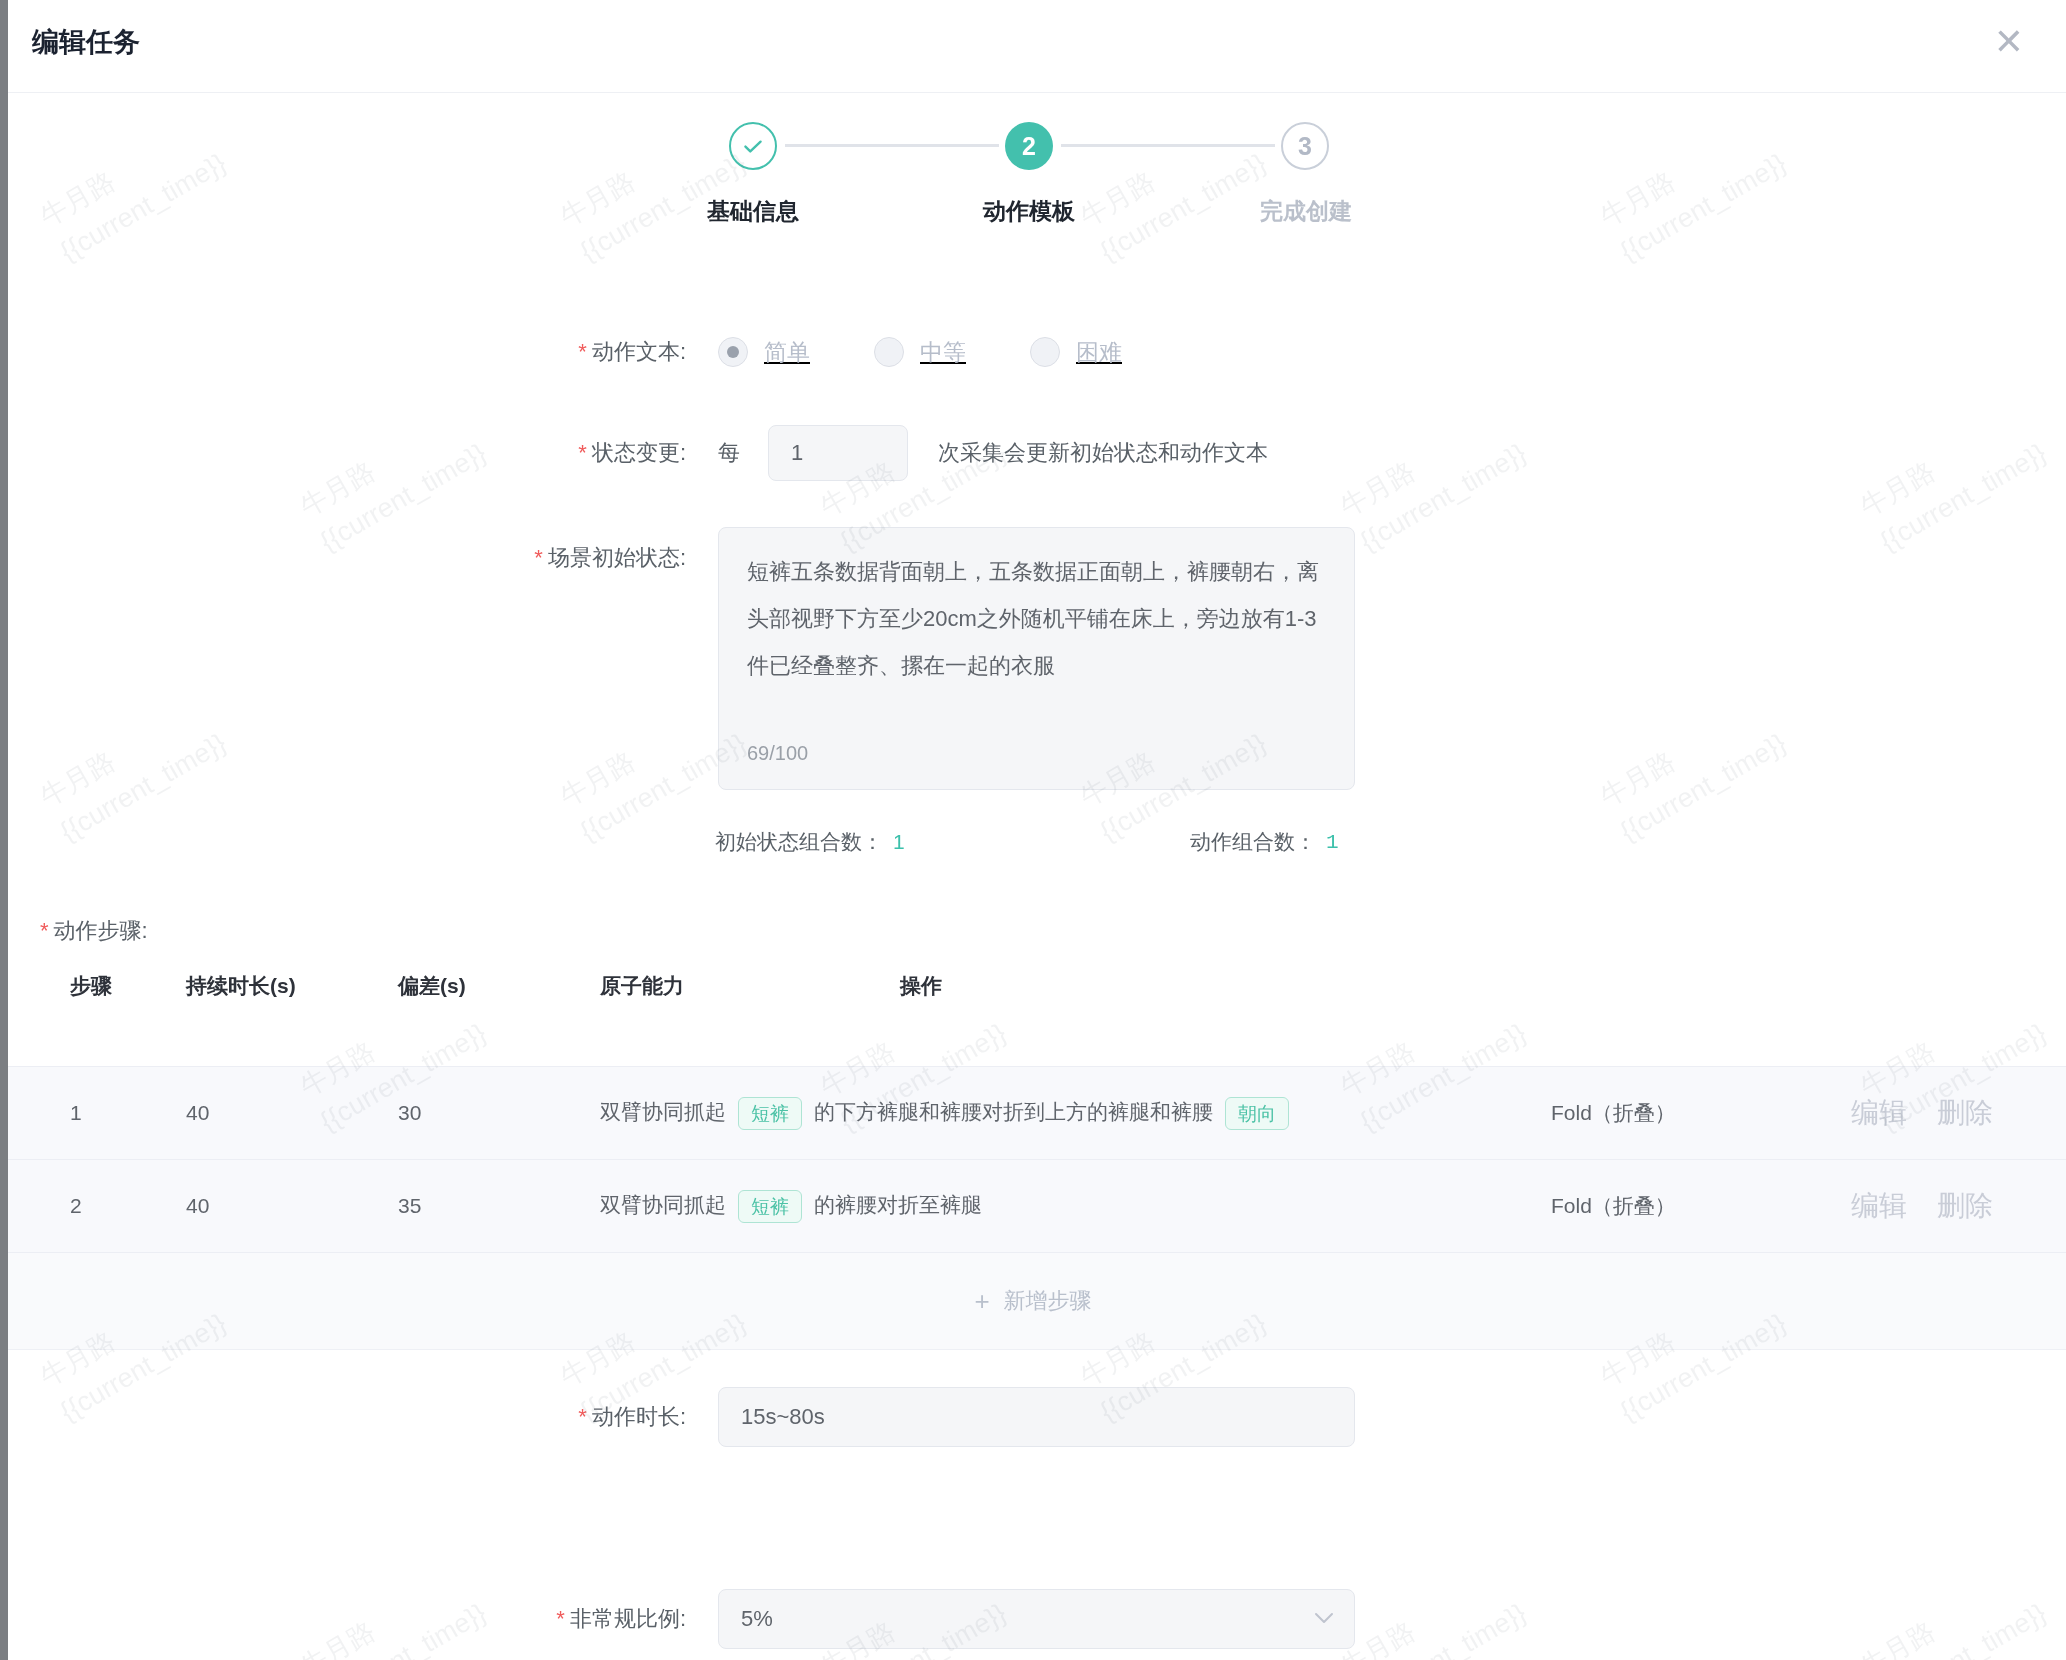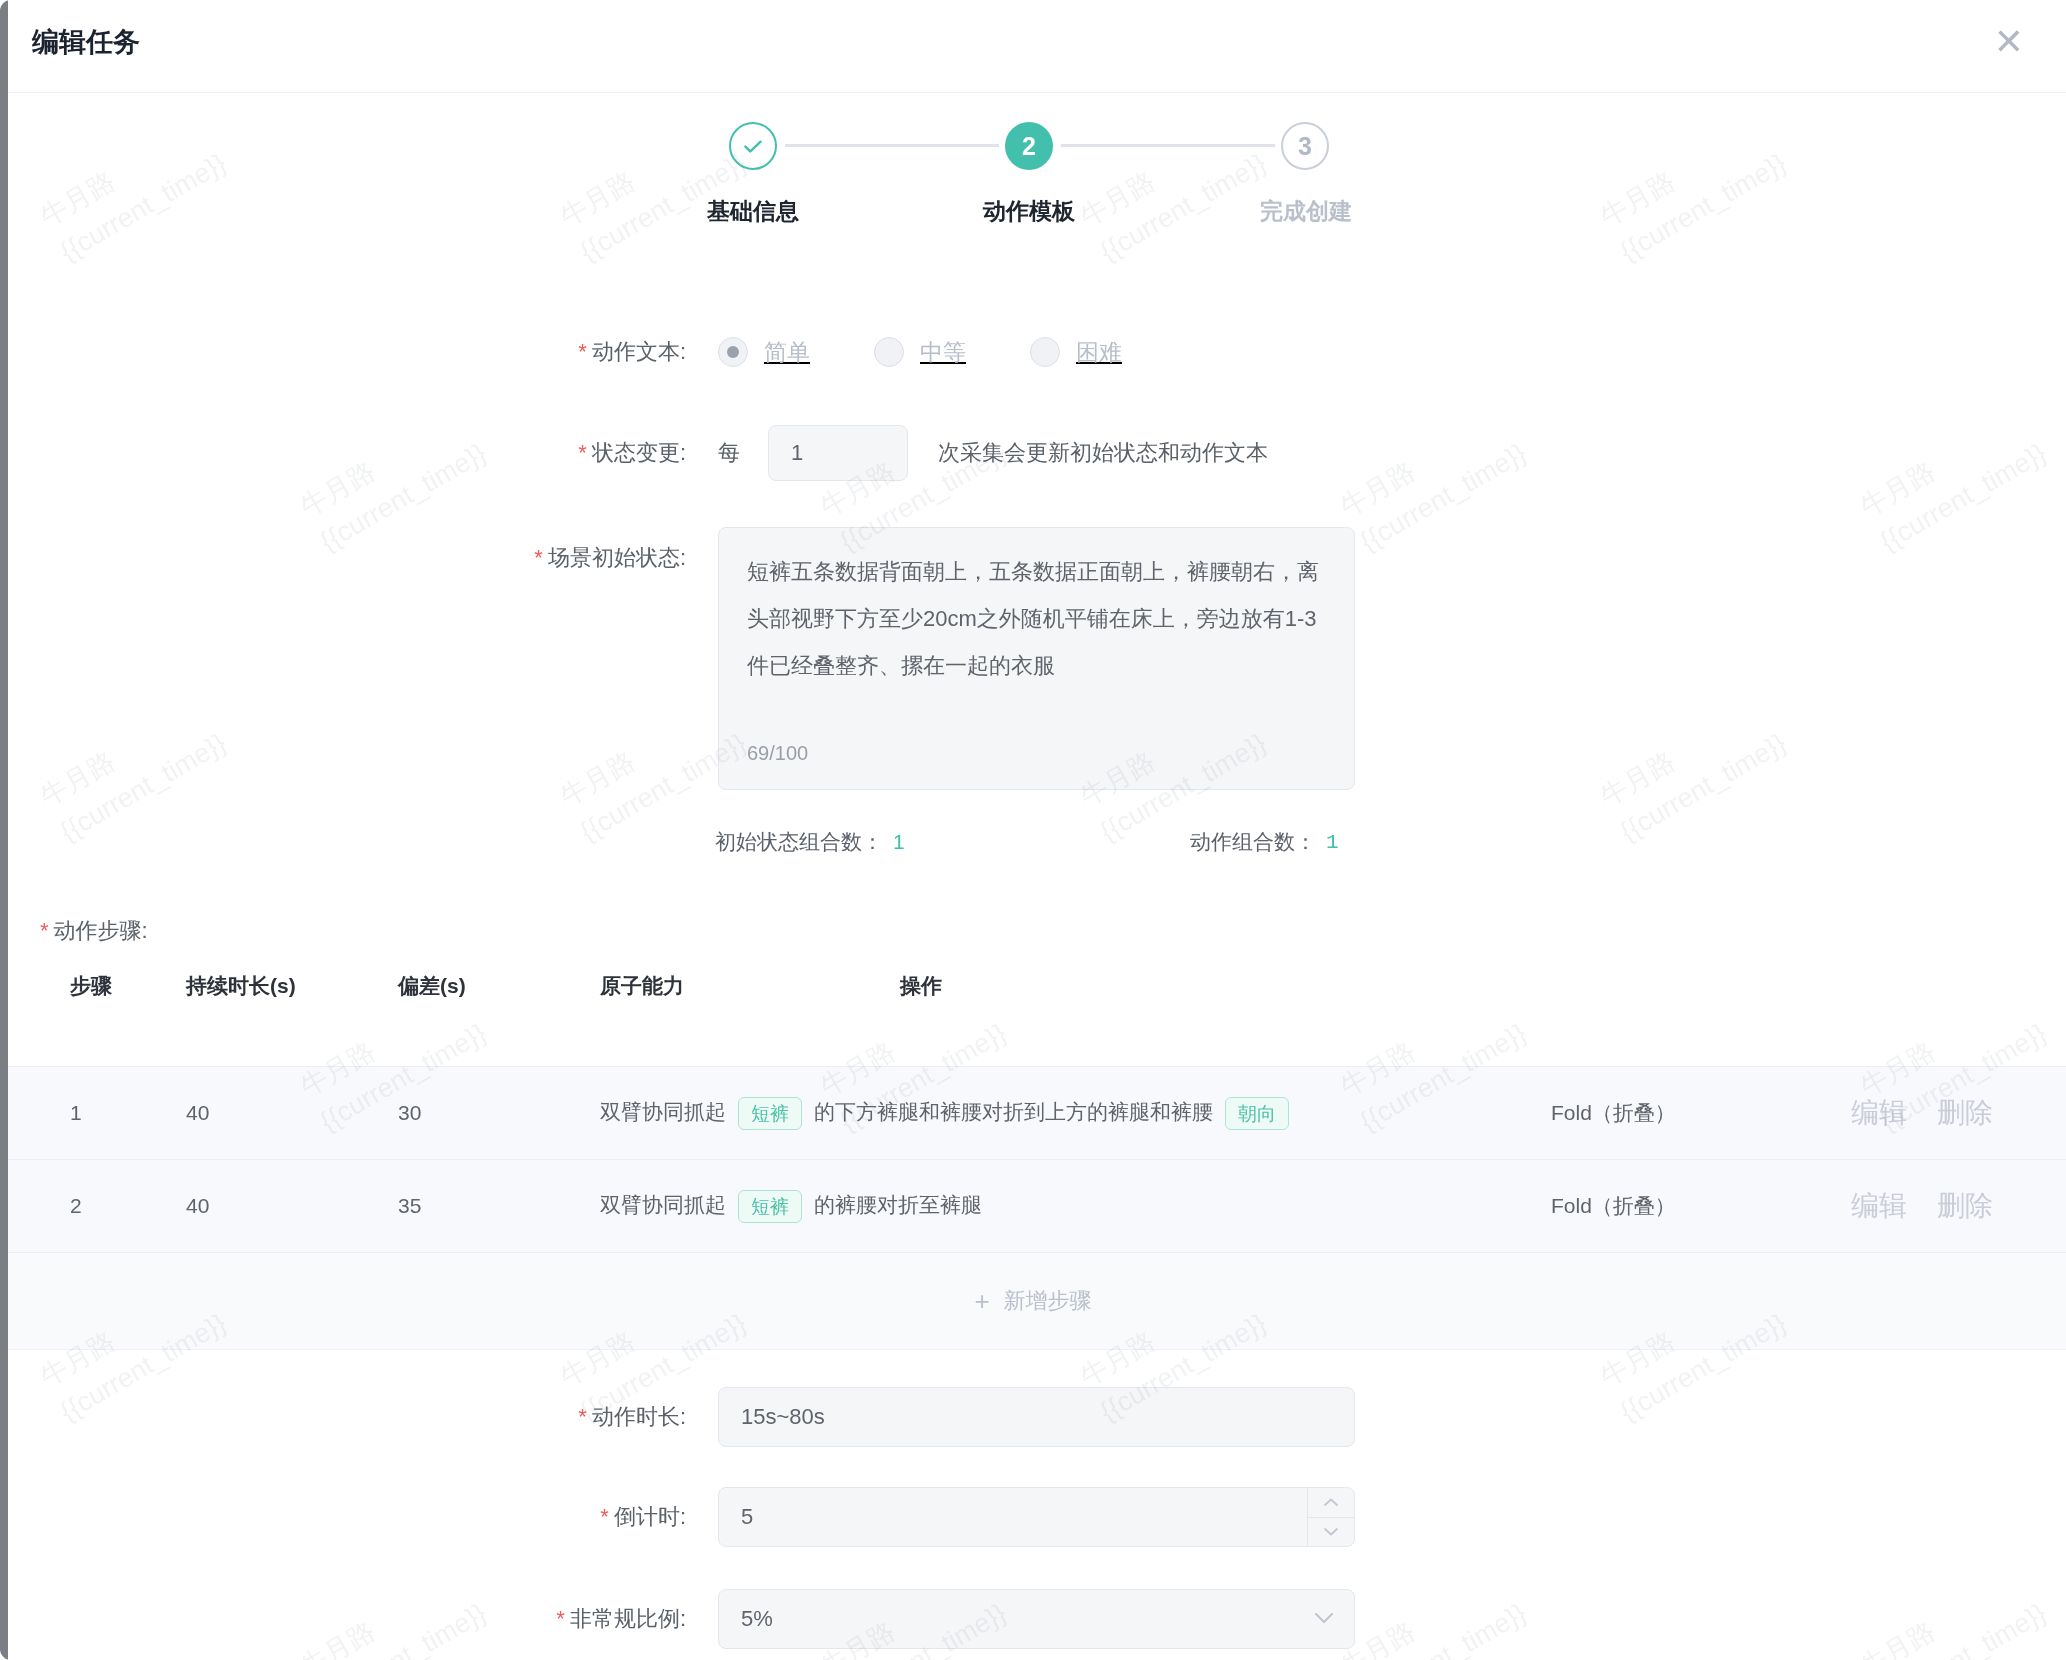--- a/index.html
+++ b/index.html
@@ -1,17 +1,17 @@
 <!DOCTYPE html>
 <html><head>
 <meta charset="utf-8">
 <style>
   html,body{margin:0;padding:0;background:#fff;}
   body{font-family:"Liberation Sans","DejaVu Sans",sans-serif;}
-  #page{position:relative;width:2066px;height:1660px;background:#fff;overflow:hidden;border-radius:11px;}
+  #page{position:relative;width:2066px;height:1660px;background:#fff;overflow:hidden;}
 
   
   .wm-layer{position:absolute;inset:0;z-index:10;pointer-events:none;overflow:hidden;}
   .wm-tile{position:absolute;transform:rotate(-30deg);color:rgba(100,106,120,0.09);
            font-size:27px;line-height:40px;white-space:nowrap;text-align:left;}
 
   .left-strip{position:absolute;left:0;top:0;width:8px;height:100%;background:#7b7e82;z-index:6;}
 
   
   .dlg-header{position:absolute;top:0;left:0;right:0;height:92px;border-bottom:1px solid #eef0f4;z-index:2;background:transparent;}
@@ -197,38 +197,20 @@
     </div>
   </div>
 
   <div class="frow" style="top:1386px;height:62px;">
     <div class="flabel"><span class="star">*</span><span>动作时长:</span></div>
     <div class="big-box">
       <span class="valtext">15s~80s</span>
     </div>
   </div>
 
-  <div class="frow" style="top:1486px;height:62px;">
-    <div class="flabel"><span class="star">*</span><span>倒计时:</span></div>
-    <div class="big-box">
-      <span class="valtext">5</span>
-      <div class="spinner">
-        <div class="spin-btn">
-          <svg width="16" height="10" viewBox="0 0 16 10">
-              <path d="M2 8l6-5.5L14 8" fill="none" stroke="#c2c7d1" stroke-width="1.8" stroke-linecap="round" stroke-linejoin="round"></path>
-            </svg>
-        </div>
-        <div class="spin-btn">
-          <svg width="16" height="10" viewBox="0 0 16 10">
-              <path d="M2 2l6 5.5L14 2" fill="none" stroke="#c2c7d1" stroke-width="1.8" stroke-linecap="round" stroke-linejoin="round"></path>
-            </svg>
-        </div>
-      </div>
-    </div>
-  </div>
 
   <div class="frow" style="top:1588px;height:62px;">
     <div class="flabel"><span class="star">*</span><span>非常规比例:</span></div>
     <div class="big-box">
       <span class="valtext">5%</span>
       <span class="sel-arrow">
         <svg width="20" height="12" viewBox="0 0 20 12">
             <path d="M2 2l8 8 8-8" fill="none" stroke="#bfc4cf" stroke-width="2" stroke-linecap="round" stroke-linejoin="round"></path>
           </svg>
       </span>

